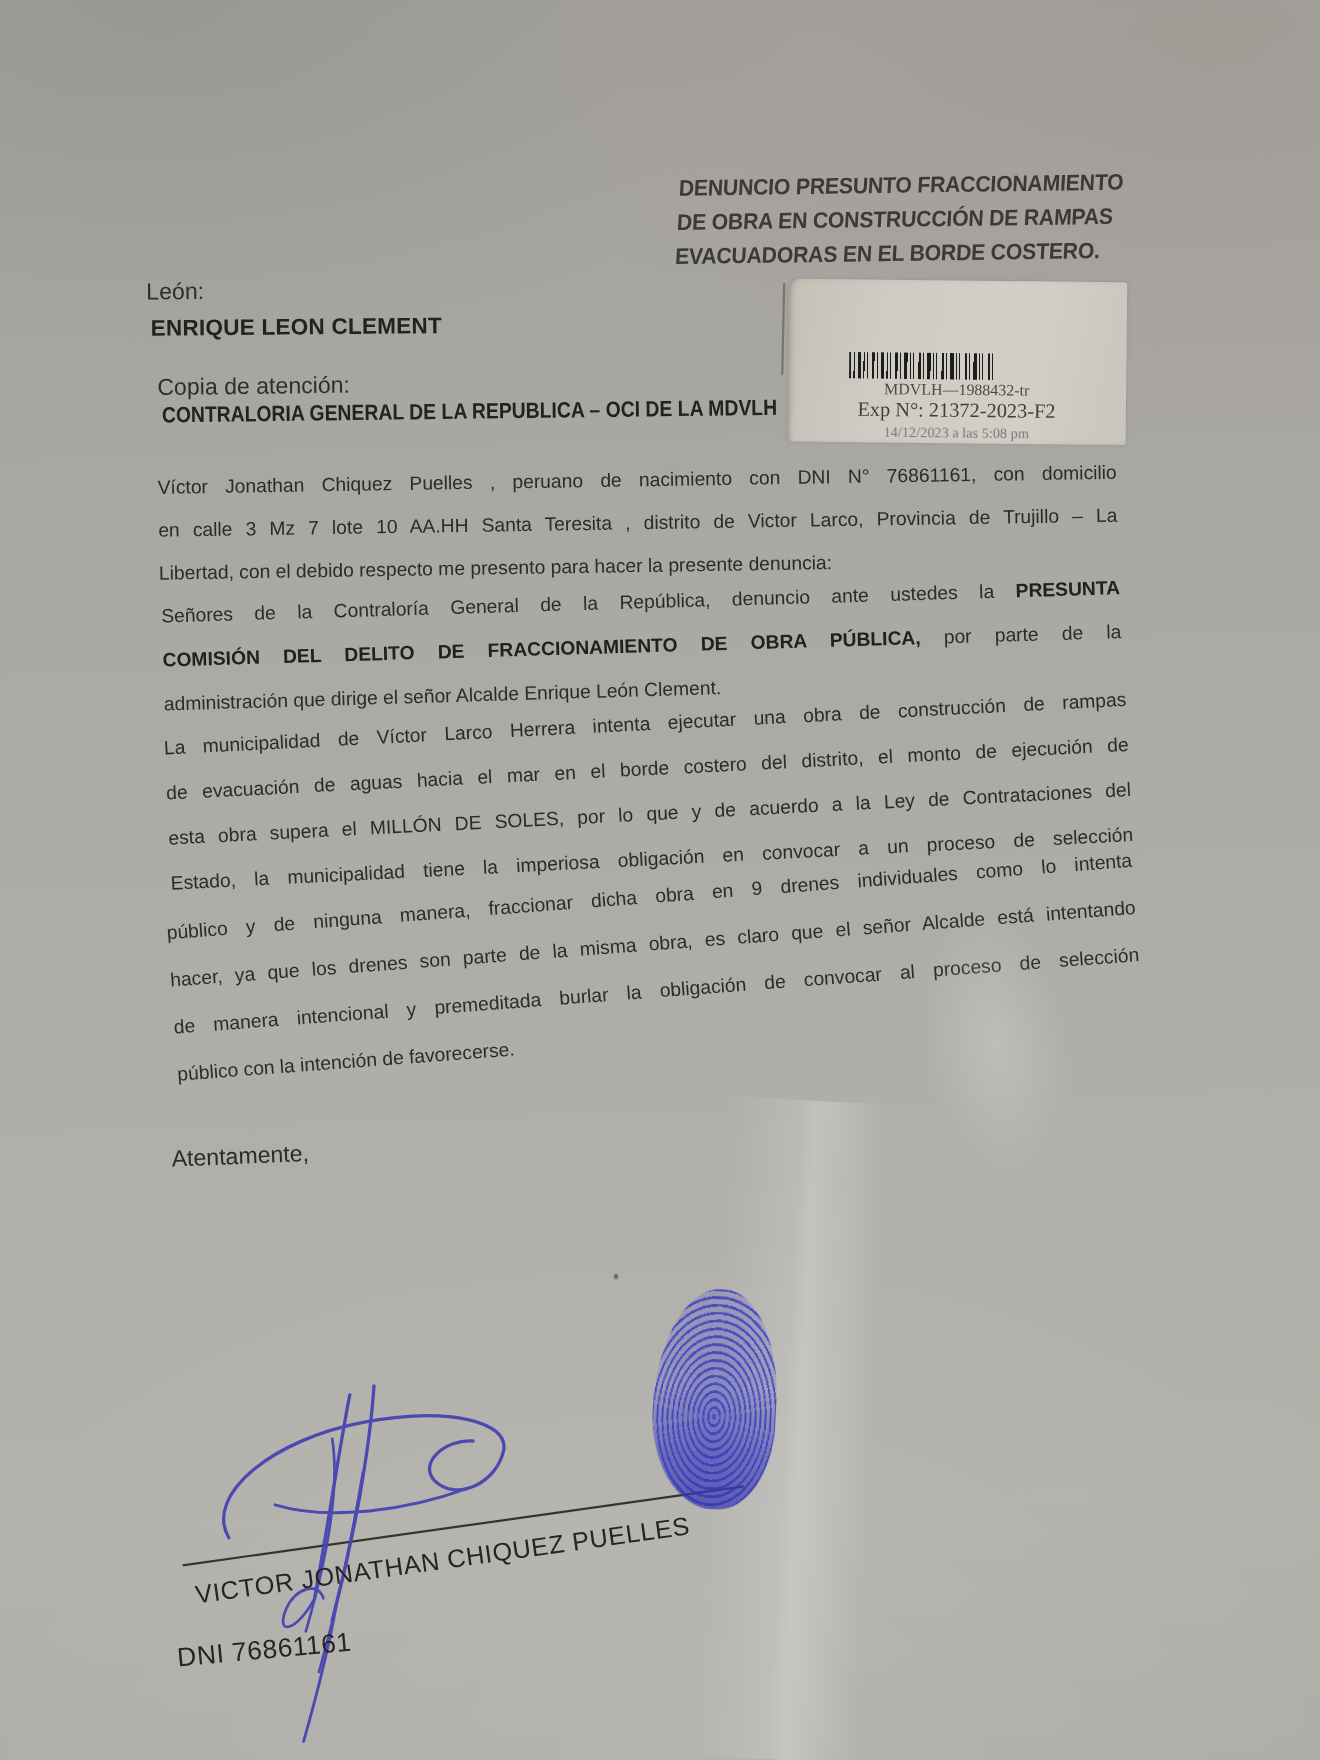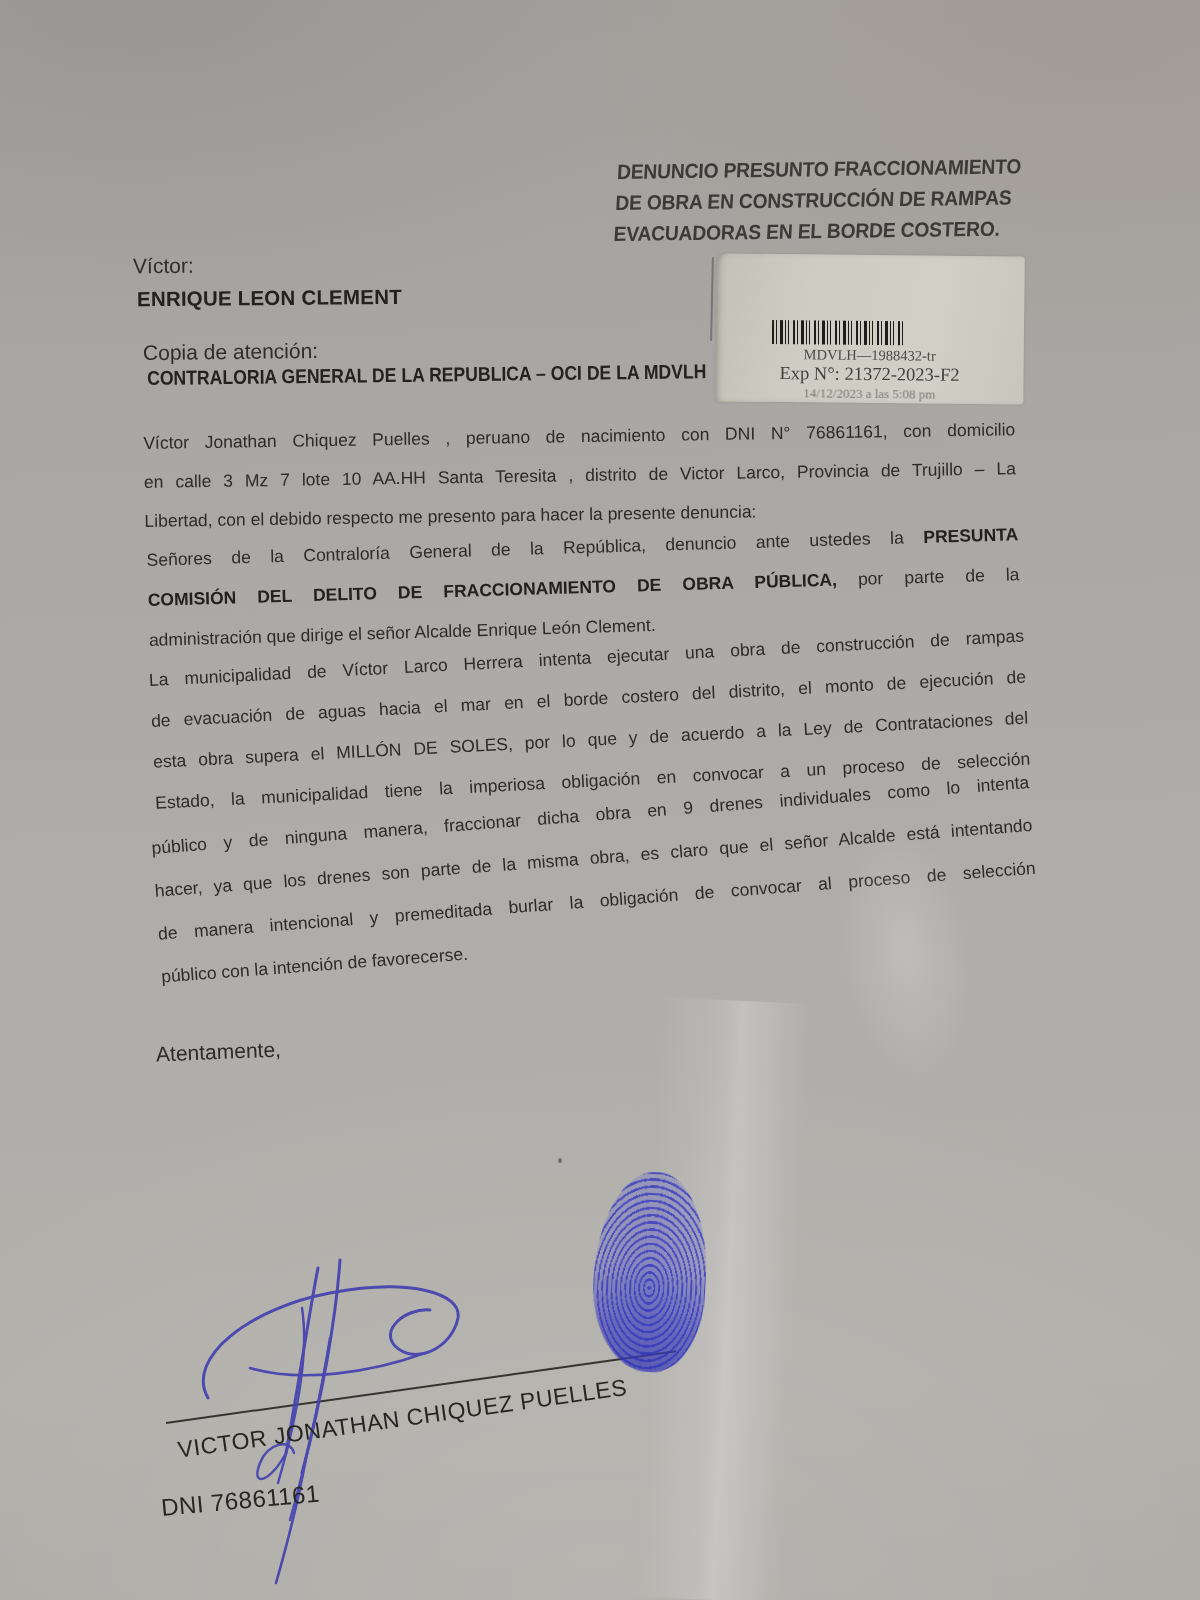--- a/index.html
+++ b/index.html
@@ -85,21 +85,21 @@
 </style>
 </head>
 <body>
 
 <div class="abs subject">
   <div>DENUNCIO PRESUNTO FRACCIONAMIENTO</div>
   <div>DE OBRA EN CONSTRUCCIÓN DE RAMPAS</div>
   <div>EVACUADORAS EN EL BORDE COSTERO.</div>
 </div>
 
-<div class="abs salutation">Víctor:</div>
+<div class="abs salutation">León:</div>
 <div class="abs recipient-name">ENRIQUE LEON CLEMENT</div>
 <div class="abs copy-label">Copia de atención:</div>
 <div class="abs copy-entity">CONTRALORIA GENERAL DE LA REPUBLICA – OCI DE LA MDVLH</div>
 
 <div class="abs sticker-edge"></div>
 <div class="abs sticker">
   <div class="barcode"></div>
   <div class="sticker-code">MDVLH—1988432-tr</div>
   <div class="sticker-exp">Exp N°: 21372-2023-F2</div>
   <div class="sticker-date">14/12/2023 a las 5:08 pm</div>

